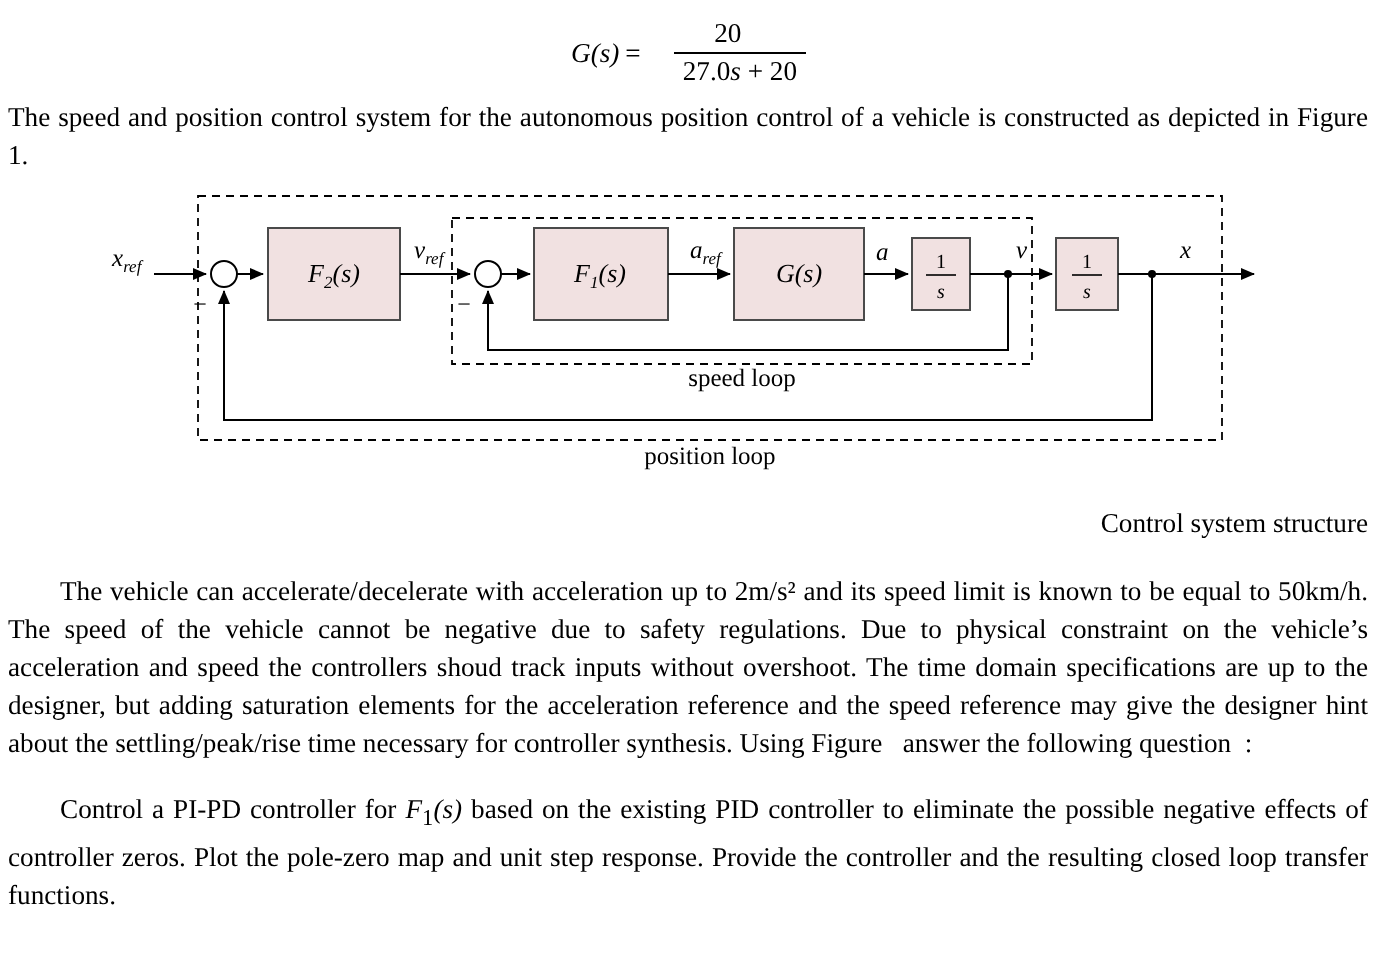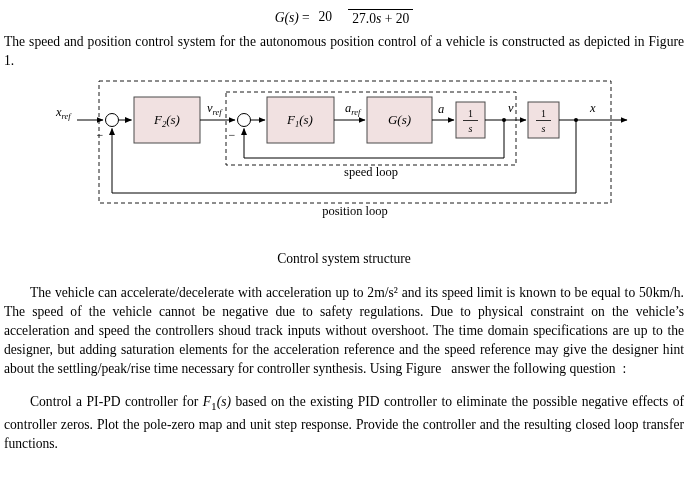--- a/index.html
+++ b/index.html
@@ -8,24 +8,24 @@
     width:689px; height:489px; overflow:hidden;
     font-family:"Liberation Serif", serif;
     font-size:13.6px; color:#000;
   }
   .page { padding:6px 5px 0 4px; }
   p { text-align:justify; line-height:1.4; margin:2px 0; }
   .indent { text-indent:26px; }
   .mi { font-style:italic; }
   .equation { display:flex; justify-content:center; align-items:center; margin:3px 0 5px; }
   .equation .rel { margin:0 5px 0 3px; }
-  .frac { display:inline-flex; flex-direction:row; text-align:center; }
+  .frac { display:inline-flex; flex-direction:column; text-align:center; }
   .frac .num { padding:0 4px 1px; }
   .frac .den { border-top:1px solid #000; padding:1px 4px 0;margin-left:12px; }
-  .caption { text-align:center; margin:24px 0 16px; }
+  .caption { text-align:right; margin:10px 0 16px; }
   .para4 { margin-top:14px; }
   svg { display:block; margin-top:5px; }
   svg text { font-family:"Liberation Serif", serif; fill:#000; }
   .blk { stroke:#4a4a4a; stroke-width:1; }
   .wire { stroke:#000; stroke-width:1; fill:none; }
   .dashed { fill:none; stroke:#000; stroke-width:0.9; stroke-dasharray:4 3; }
   .junction { fill:#fff; stroke:#000; stroke-width:1; }
   .dot { fill:#000; }
   .lbl { font-size:12.5px; font-style:italic; }
   .sub { font-size:8.5px; font-style:italic; }

